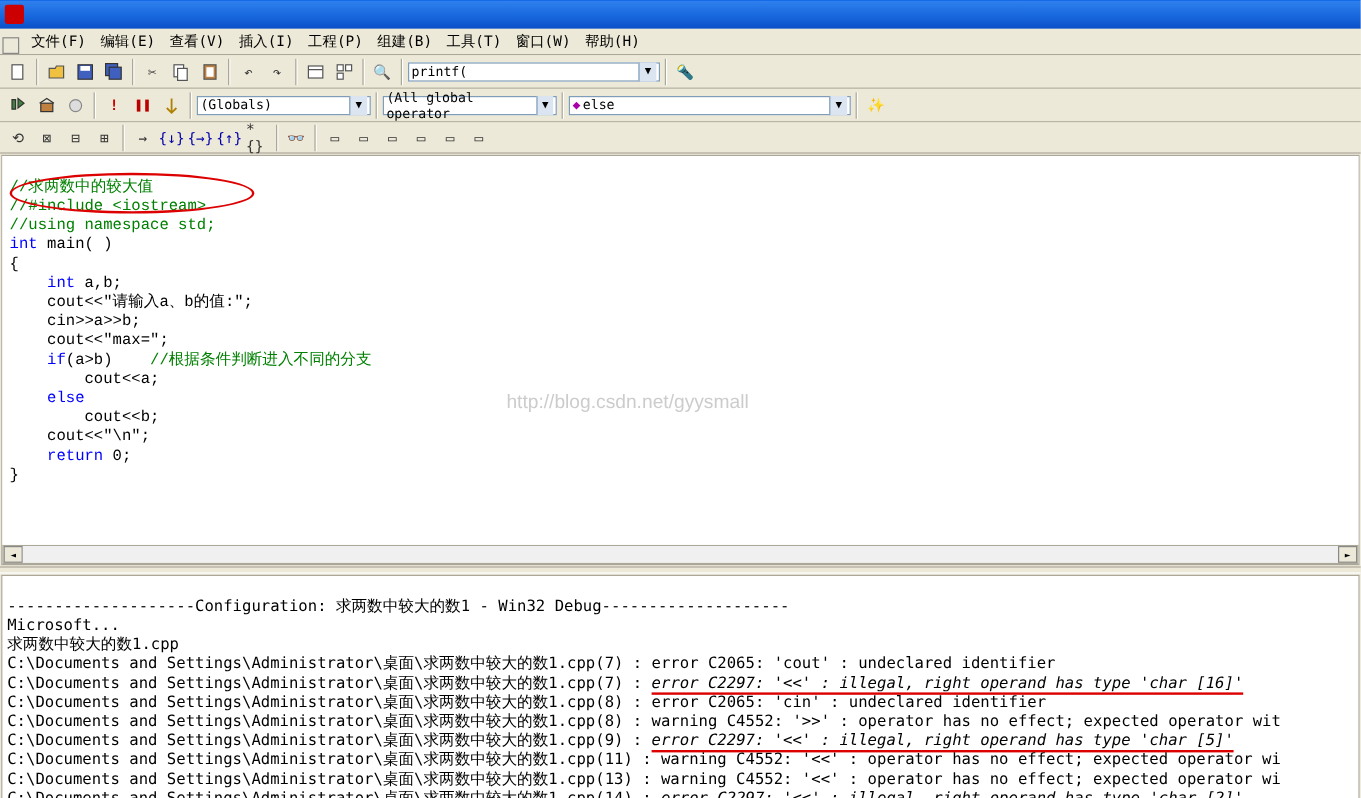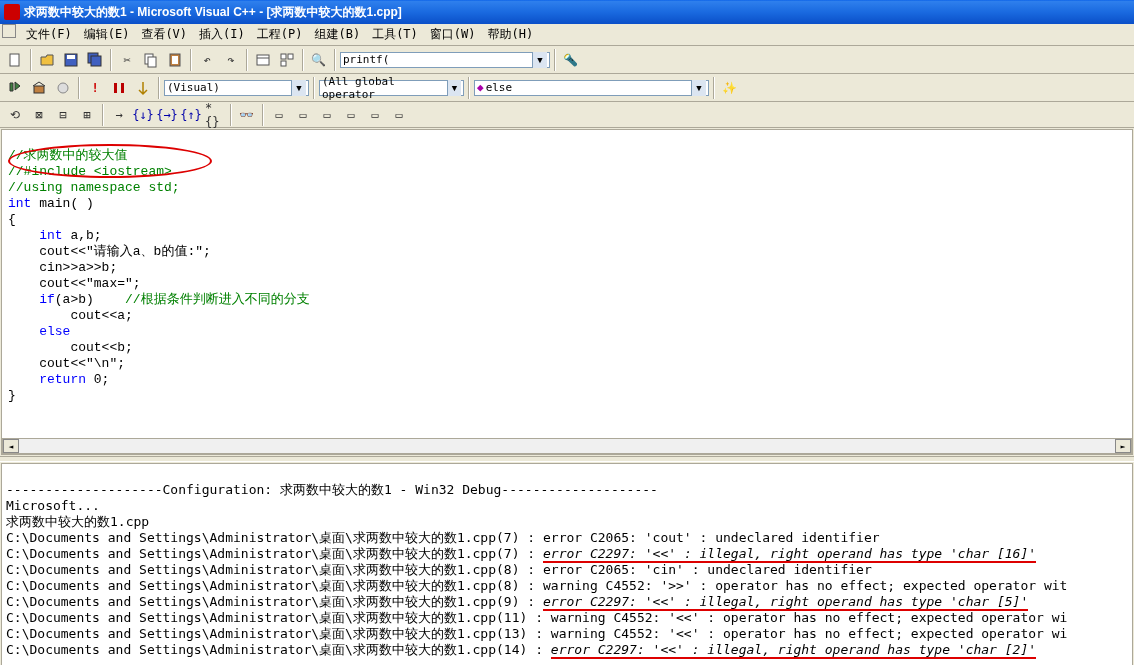--- a/index.html
+++ b/index.html
@@ -1,19 +1,19 @@
 <!DOCTYPE html>
 <html><head>
 <meta charset="utf-8">
 <style>
 * { margin: 0; padding: 0; box-sizing: border-box; }
 body { font-family: "SimSun", "宋体", monospace; font-size: 12px; background: #ece9d8; width:1134px; height:665px; overflow:hidden; }
 .titlebar { background: linear-gradient(to bottom, #0a246a 0%, #3a6ea5 50%, #0a246a 100%); background: linear-gradient(to bottom,#0058e6 0%,#2f80ed 4%,#1a6ae0 50%,#0a4fc8 100%); color:#fff; height:24px; display:flex; align-items:center; padding:0 4px; font-family:"SimSun","宋体",Tahoma,sans-serif; font-size:12px; font-weight:bold;}
 .titlebar .icon { width:16px; height:16px; background:#c00; border-radius:2px; margin-right:4px; }
-.menubar { background:#ece9d8; border-bottom:1px solid #aca899; display:flex; align-items:flex-start; height:22px; padding:0 2px; }
+.menubar { background:#ece9d8; border-bottom:1px solid #aca899; display:flex; align-items:flex-end; height:22px; padding:0 2px; }
 .menubar .sys { width:14px; height:14px; background:#ece9d8; border:1px solid #888; margin-right:4px; }
 .menubar .menuitem { padding:2px 6px; cursor:default; }
 .toolbar { background:#ece9d8; border-bottom:1px solid #aca899; display:flex; align-items:center; height:28px; padding:2px 4px; gap:2px; }
 .tb-btn { width:22px; height:22px; border:1px solid transparent; display:flex; align-items:center; justify-content:center; font-size:12px; color:#333; }
 .tb-sep { width:2px; height:22px; border-left:1px solid #aca899; border-right:1px solid #fff; margin:0 2px; }
 .combo { height:16px; background:#fff; border:1px solid #7f9db9; padding:0 2px; font-size:11px; display:flex; align-items:center; }
 .combo .arrow { width:15px; height:16px; background:#dbe5f1; border-left:1px solid #7f9db9; display:flex; align-items:center; justify-content:center; font-size:9px; margin-left:auto; }
 .editor-wrap { background:#ffffff; border:1px solid #aca899; margin:1px; position:relative; }
 .code { font-family:"Fixedsys","Courier New",monospace; font-size:13px; line-height:16px; padding:2px 6px; white-space:pre; background:#fff; color:#000; min-height:260px; position:relative;}
 .kw { color:#0000ff; }
@@ -26,21 +26,20 @@
 .scrollbar-h { height:16px; background:#ece9d8; border:1px solid #aca899; display:flex; align-items:center; }
 .scroll-arrow { width:16px; height:14px; background:#ece9d8; border:1px solid #888; display:flex; align-items:center; justify-content:center; font-size:8px;}
 .scroll-track { flex:1; background:#f0f0f0; height:14px; }
 svg.ico { width:16px; height:16px; }
 </style>
 </head>
 <body>
 
 <div class="titlebar">
   <span class="icon"></span>
-  <span>求两数中较大的数1 - Microsoft Visual C++ - [求两数中较大的数1.cpp]</span>
 </div>
 
 <div class="menubar">
   <span class="sys"></span>
   <span class="menuitem">文件(F)</span>
   <span class="menuitem">编辑(E)</span>
   <span class="menuitem">查看(V)</span>
   <span class="menuitem">插入(I)</span>
   <span class="menuitem">工程(P)</span>
   <span class="menuitem">组建(B)</span>
@@ -140,21 +139,21 @@
         <rect x="10" y="3" width="3" height="10" fill="#b00"></rect>
       </svg>
     </div>
   <div class="tb-btn">
       <svg class="ico" viewBox="0 0 16 16">
         <path d="M8 2v12M4 10l4 4 4-4" fill="none" stroke="#b08000" stroke-width="1.5"></path>
       </svg>
     </div>
   <div class="tb-sep"></div>
   <div class="combo" style="width:145px">
-    <span>(Visual)</span>
+    <span>(Globals)</span>
     <span class="arrow">▼</span>
   </div>
   <div class="tb-sep"></div>
   <div class="combo" style="width:145px">
     <span>(All global operator</span>
     <span class="arrow">▼</span>
   </div>
   <div class="tb-sep"></div>
   <div class="combo" style="width:235px">
     <span style="color:#a0a;margin-right:2px">◆</span>
@@ -205,20 +204,21 @@
 <span>    cin&gt;&gt;a&gt;&gt;b;</span>
 <span>    cout&lt;&lt;"max=";</span>
 <span class="kw">    if</span><span>(a&gt;b)    </span><span class="cm">//根据条件判断进入不同的分支</span>
 <span>        cout&lt;&lt;a;</span>
 <span class="kw">    else</span>
 <span>        cout&lt;&lt;b;</span>
 <span>    cout&lt;&lt;"\n";</span>
 <span class="kw">    return</span><span> 0;</span>
 <span>}</span>
     <div class="ellipse" style="left:6px; top:14px; width:204px; height:34px;"></div>
+    <div class="watermark">http://blog.csdn.net/gyysmall</div>
   </div>
   <div class="scrollbar-h">
     <div class="scroll-arrow">◄</div>
     <div class="scroll-track"></div>
     <div class="scroll-arrow">►</div>
   </div>
 </div>
 
 <div class="splitter"></div>
 

